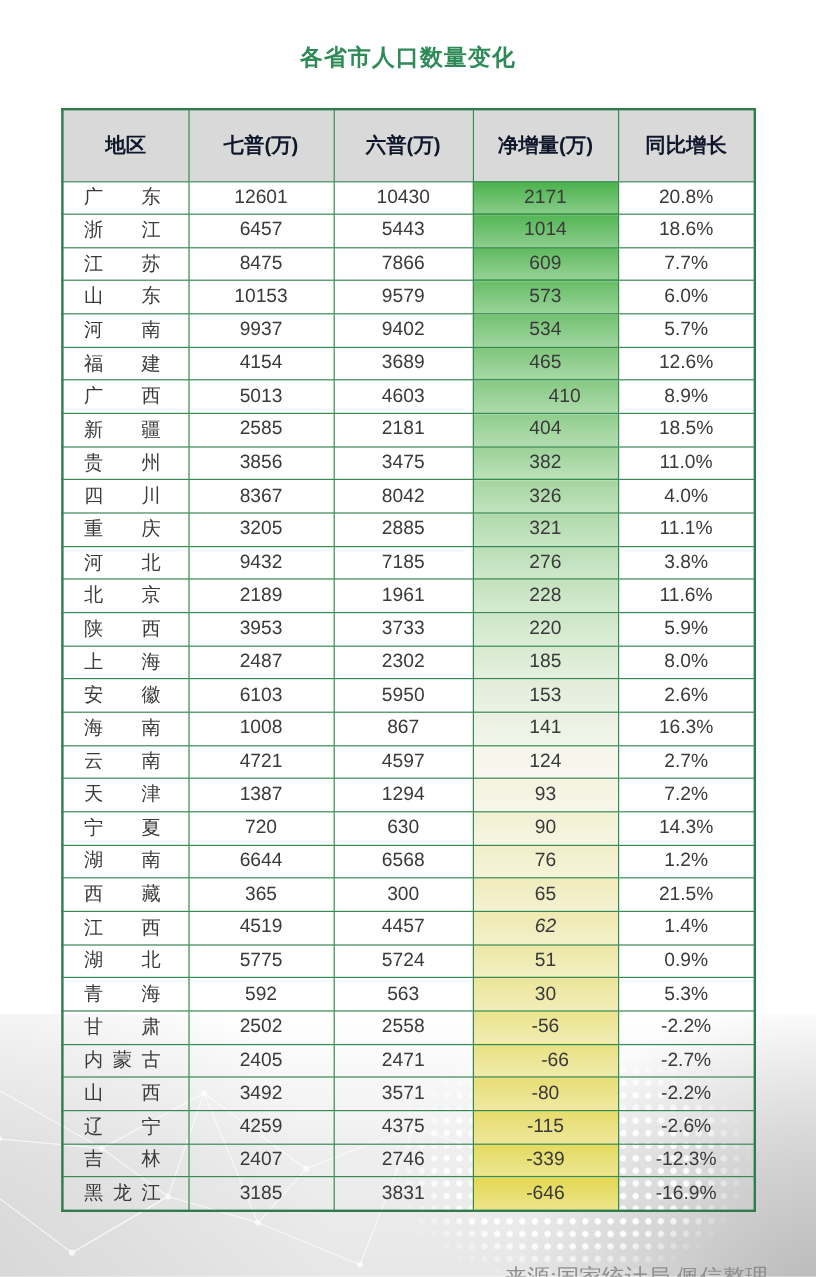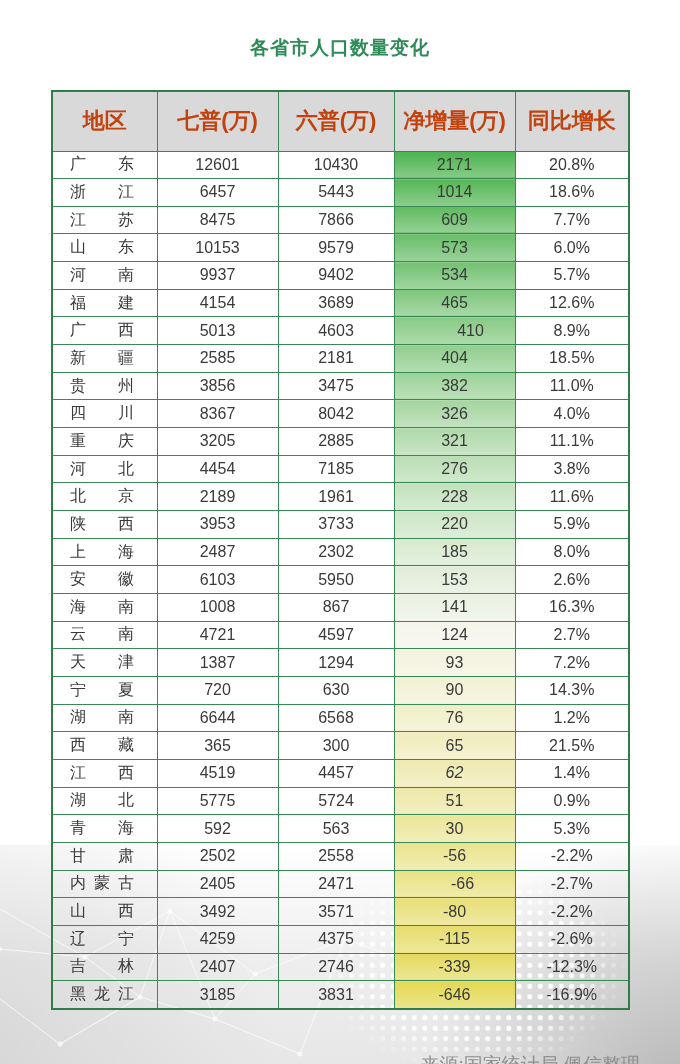--- a/index.html
+++ b/index.html
@@ -58,21 +58,21 @@
   .pop-table th,.pop-table td{
     border:1px solid var(--border-color);
     text-align:center;vertical-align:middle;
     color:var(--text-color);
     font-size:16px;
     background-color:transparent;
   }
   .pop-table thead tr{height:60px;}
   .pop-table th{
     background-color:var(--header-bg);
-    font-weight:700;font-size:22px;color:#c2410c;
+    font-weight:700;font-size:17px;color:#0f172a;
   }
   .pop-table td.c-region{text-align:left;padding-left:17px;}
   .region{
     display:inline-block;width:64px;
     text-align:justify;text-align-last:justify;
     text-justify:inter-character;
     white-space:nowrap;
   }
   .pop-table td.net{
     background-image:linear-gradient(to bottom, rgba(255,255,255,0) 8%, rgba(255,255,255,.30) 96%);
@@ -231,21 +231,21 @@
     </td>
     <td>3205</td>
     <td>2885</td>
     <td class="net" style="background-color: rgb(177, 218, 172);">321</td>
     <td>11.1%</td>
   </tr>
         <tr>
     <td class="c-region">
       <span class="region">河北</span>
     </td>
-    <td>4454</td>
+    <td>9432</td>
     <td>7185</td>
     <td class="net" style="background-color: rgb(186, 222, 181);">276</td>
     <td>3.8%</td>
   </tr>
         <tr>
     <td class="c-region">
       <span class="region">北京</span>
     </td>
     <td>2189</td>
     <td>1961</td>

